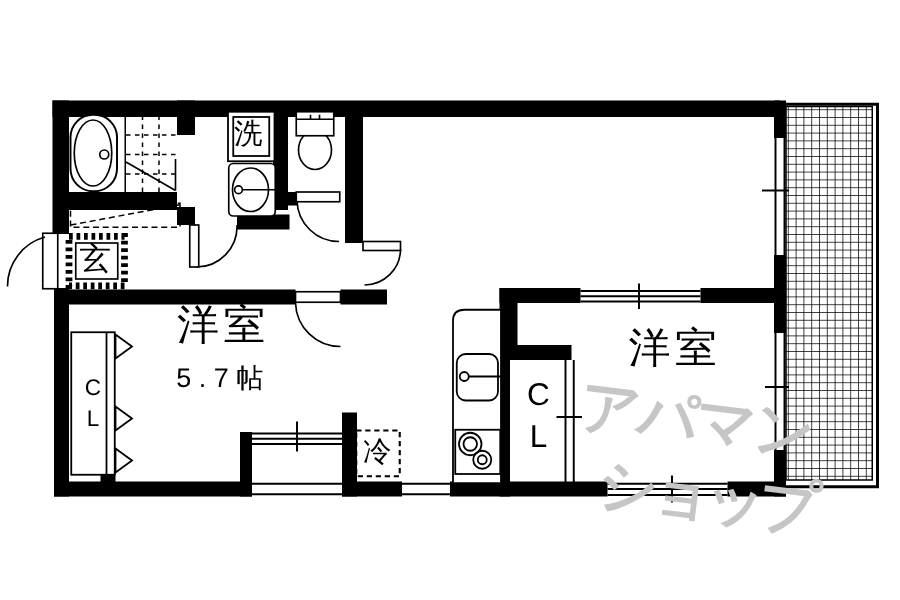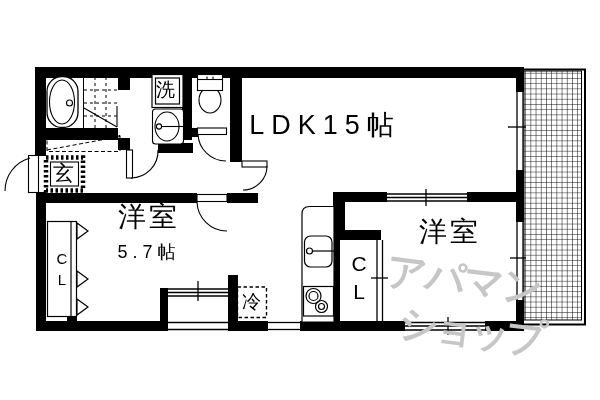--- a/index.html
+++ b/index.html
@@ -208,21 +208,20 @@
     <line x1="382.5" y1="240" x2="382.5" y2="321.5"></line>
     <line x1="371" y1="278" x2="388" y2="278"></line>
   </g>
 
   <g>
     <path d="M 524 69.5 H 585 V 324.5 H 524" fill="none" stroke="#000" stroke-width="2"></path>
     <rect x="524" y="71" width="57.5" height="249" fill="url(#balconyGrid)" stroke="#000" stroke-width="1"></rect>
   </g>
 </svg>
 
-  <div class="label center lbl-ldk">LDK15帖</div>
   <div class="label center lbl-r57a">洋室</div>
   <div class="label center lbl-r57b">5.7帖</div>
   <div class="label center lbl-r61a">洋室</div>
   <div class="label lbl-gen">玄</div>
   <div class="label lbl-sen">洗</div>
   <div class="label lbl-rei">冷</div>
   <div class="label center lbl-cla">
     <span>C</span>
     <span>L</span>
   </div>

